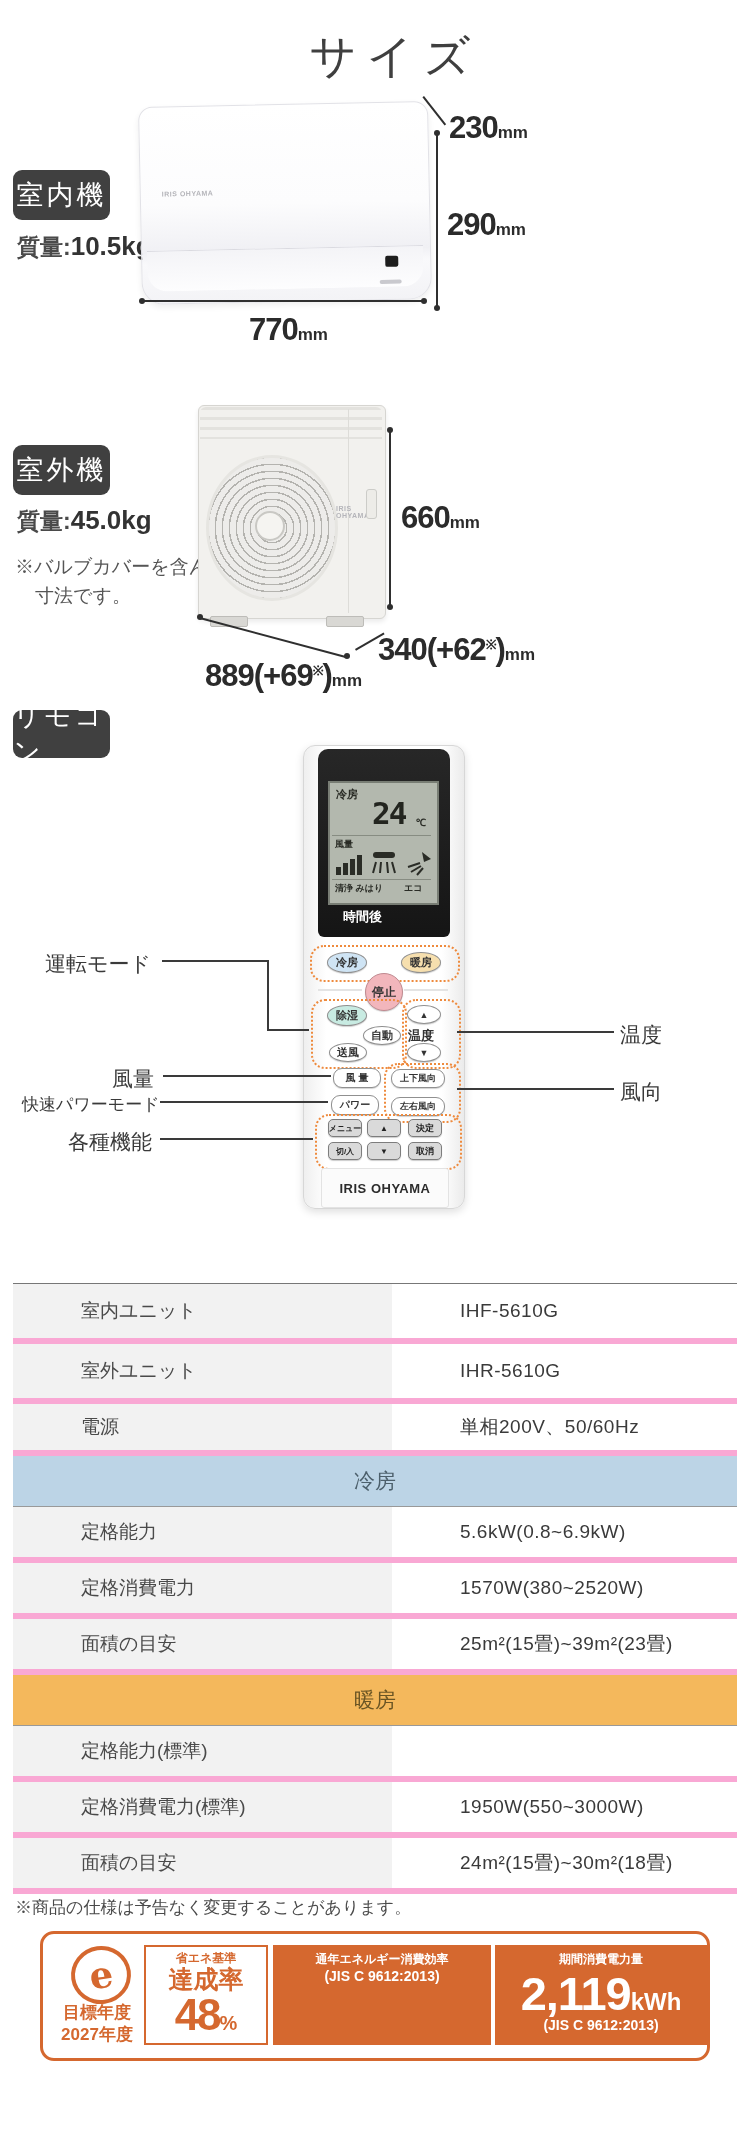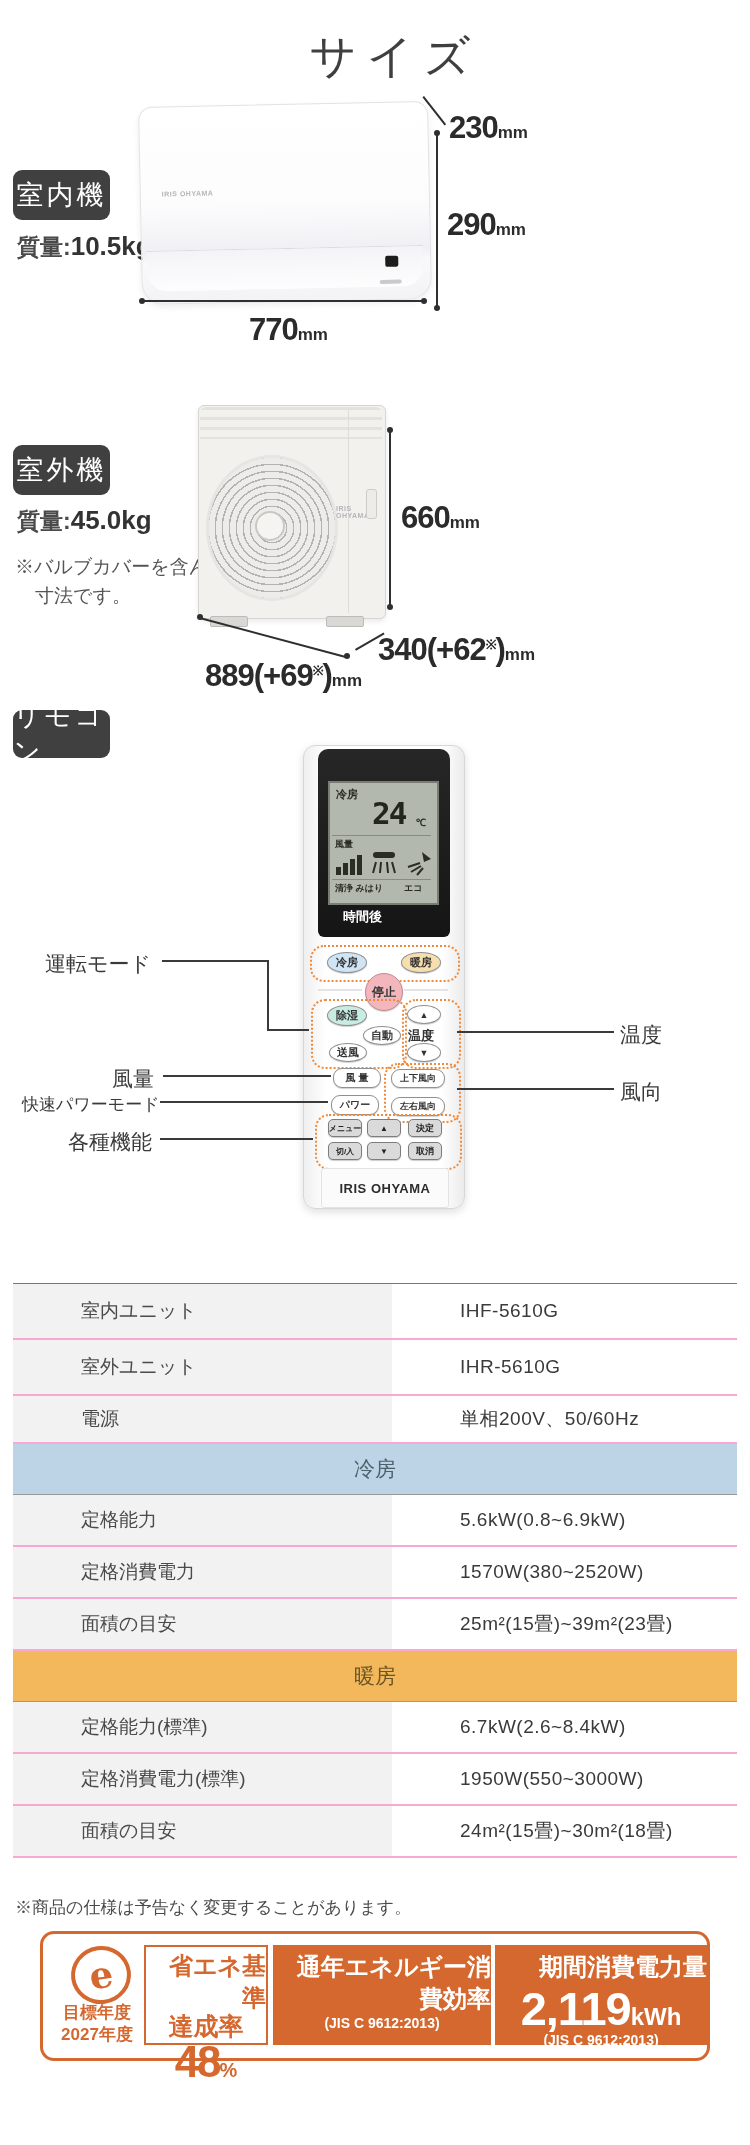--- a/index.html
+++ b/index.html
@@ -46,40 +46,40 @@
   .btn-gray{border:1.5px solid #7d7d7d;border-radius:5px;background:#dadada;display:flex;align-items:center;justify-content:center;
             font-size:8px;font-weight:600;color:#222;box-shadow:0 1px 1px rgba(0,0,0,.2);white-space:nowrap;}
   .dotted{border:2.5px dotted #ee8a3d;border-radius:14px;}
   .callout{font-size:21px;color:#3a3a3a;font-weight:500;white-space:nowrap;}
   .cline{background:#3a3a3a;}
   .rc-plate{background:#fbfbfb;border:1px solid #e3e3e3;border-radius:3px;display:flex;align-items:center;justify-content:center;
             font-size:13px;font-weight:700;color:#2c2c2c;letter-spacing:.5px;}
   .groove{background:#e4e4e4;height:2px;}
   
   .spec{left:13px;width:724px;border-top:1px solid #777;}
-  .srow{display:flex;border-bottom:2px solid #f9a8d4;}
+  .srow{display:flex;border-bottom:6px solid #f9a8d4;}
   .srow .lbl{width:379px;background:#f2f2f2;display:flex;align-items:center;padding-left:68px;box-sizing:border-box;
              font-size:19px;color:#4a4a4a;}
   .srow .val{flex:1;display:flex;align-items:center;padding-left:68px;box-sizing:border-box;
              font-size:19px;color:#3a3a3a;letter-spacing:.5px;}
   .shead{display:flex;align-items:center;justify-content:center;font-size:21px;border-bottom:1px solid #999;}
   .shead.cool{background:#bcd4e6;color:#4c5f6b;}
   .shead.heat{background:#f4b85c;color:#6a5524;}
   .plug{width:30px;height:30px;border:2.5px solid #3f3f3f;border-radius:50%;position:relative;}
   .plug i{position:absolute;background:#3f3f3f;width:10px;height:2.5px;border-radius:2px;}
   .plug .frown{position:absolute;left:8px;top:15px;width:14px;height:8px;border:2.5px solid #3f3f3f;
                border-bottom:none;border-left:none;border-right:none;border-radius:50% 50% 0 0/100% 100% 0 0;background:none;}
   .footnote{font-size:17px;color:#4a4a4a;}
   
   .banner{border:3px solid #d5682f;border-radius:14px;background:#fff;}
   .orange{color:#d5682f;}
   .opanel{background:#d5682f;color:#fff;text-align:center;}
   .elogo{border:4px solid #d5682f;border-radius:50%;display:flex;align-items:center;justify-content:center;
          color:#d5682f;font-size:37px;font-weight:700;font-family:"DejaVu Serif",serif;transform:rotate(-8deg);}
-  .b-small{font-size:24px;font-weight:700;text-align:right;}
+  .b-small{font-size:12px;font-weight:700;}
   .b-big{font-size:47px;font-weight:700;letter-spacing:-1px;line-height:1;}
   .b-jis{font-size:14px;font-weight:600;}
 </style>
 </head>
 <body>
 
 <div id="page">
 
   <div class="abs" style="left:0;top:26px;width:750px;text-align:center;font-size:46px;font-weight:300;letter-spacing:10px;color:#3f3f3f;padding-left:20px;">サイズ</div>
 
@@ -272,21 +272,20 @@
       <div class="lbl">定格消費電力</div>
       <div class="val">1570W(380~2520W)</div>
     </div>
     <div class="srow" style="height:50px;">
       <div class="lbl">面積の目安</div>
       <div class="val">25m²(15畳)~39m²(23畳)</div>
     </div>
     <div class="shead heat" style="height:50px;">暖房</div>
     <div class="srow" style="height:50px;">
       <div class="lbl">定格能力(標準)</div>
-      <div class="val">6.7kW(2.6~8.4kW)</div>
     </div>
     <div class="srow" style="height:50px;">
       <div class="lbl">定格消費電力(標準)</div>
       <div class="val">1950W(550~3000W)</div>
     </div>
     <div class="srow" style="height:50px;">
       <div class="lbl">面積の目安</div>
       <div class="val">24m²(15畳)~30m²(18畳)</div>
     </div>
   </div>

